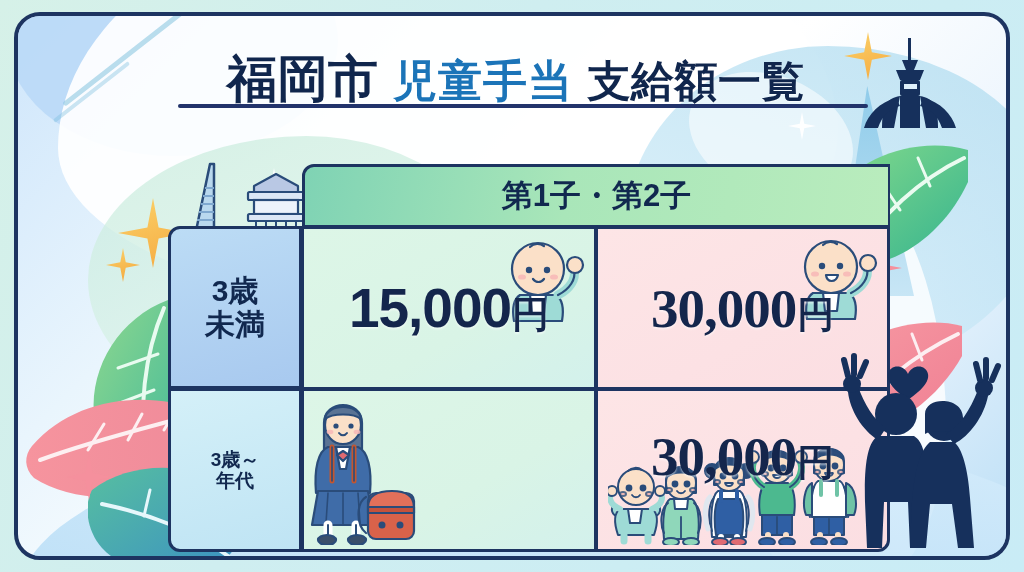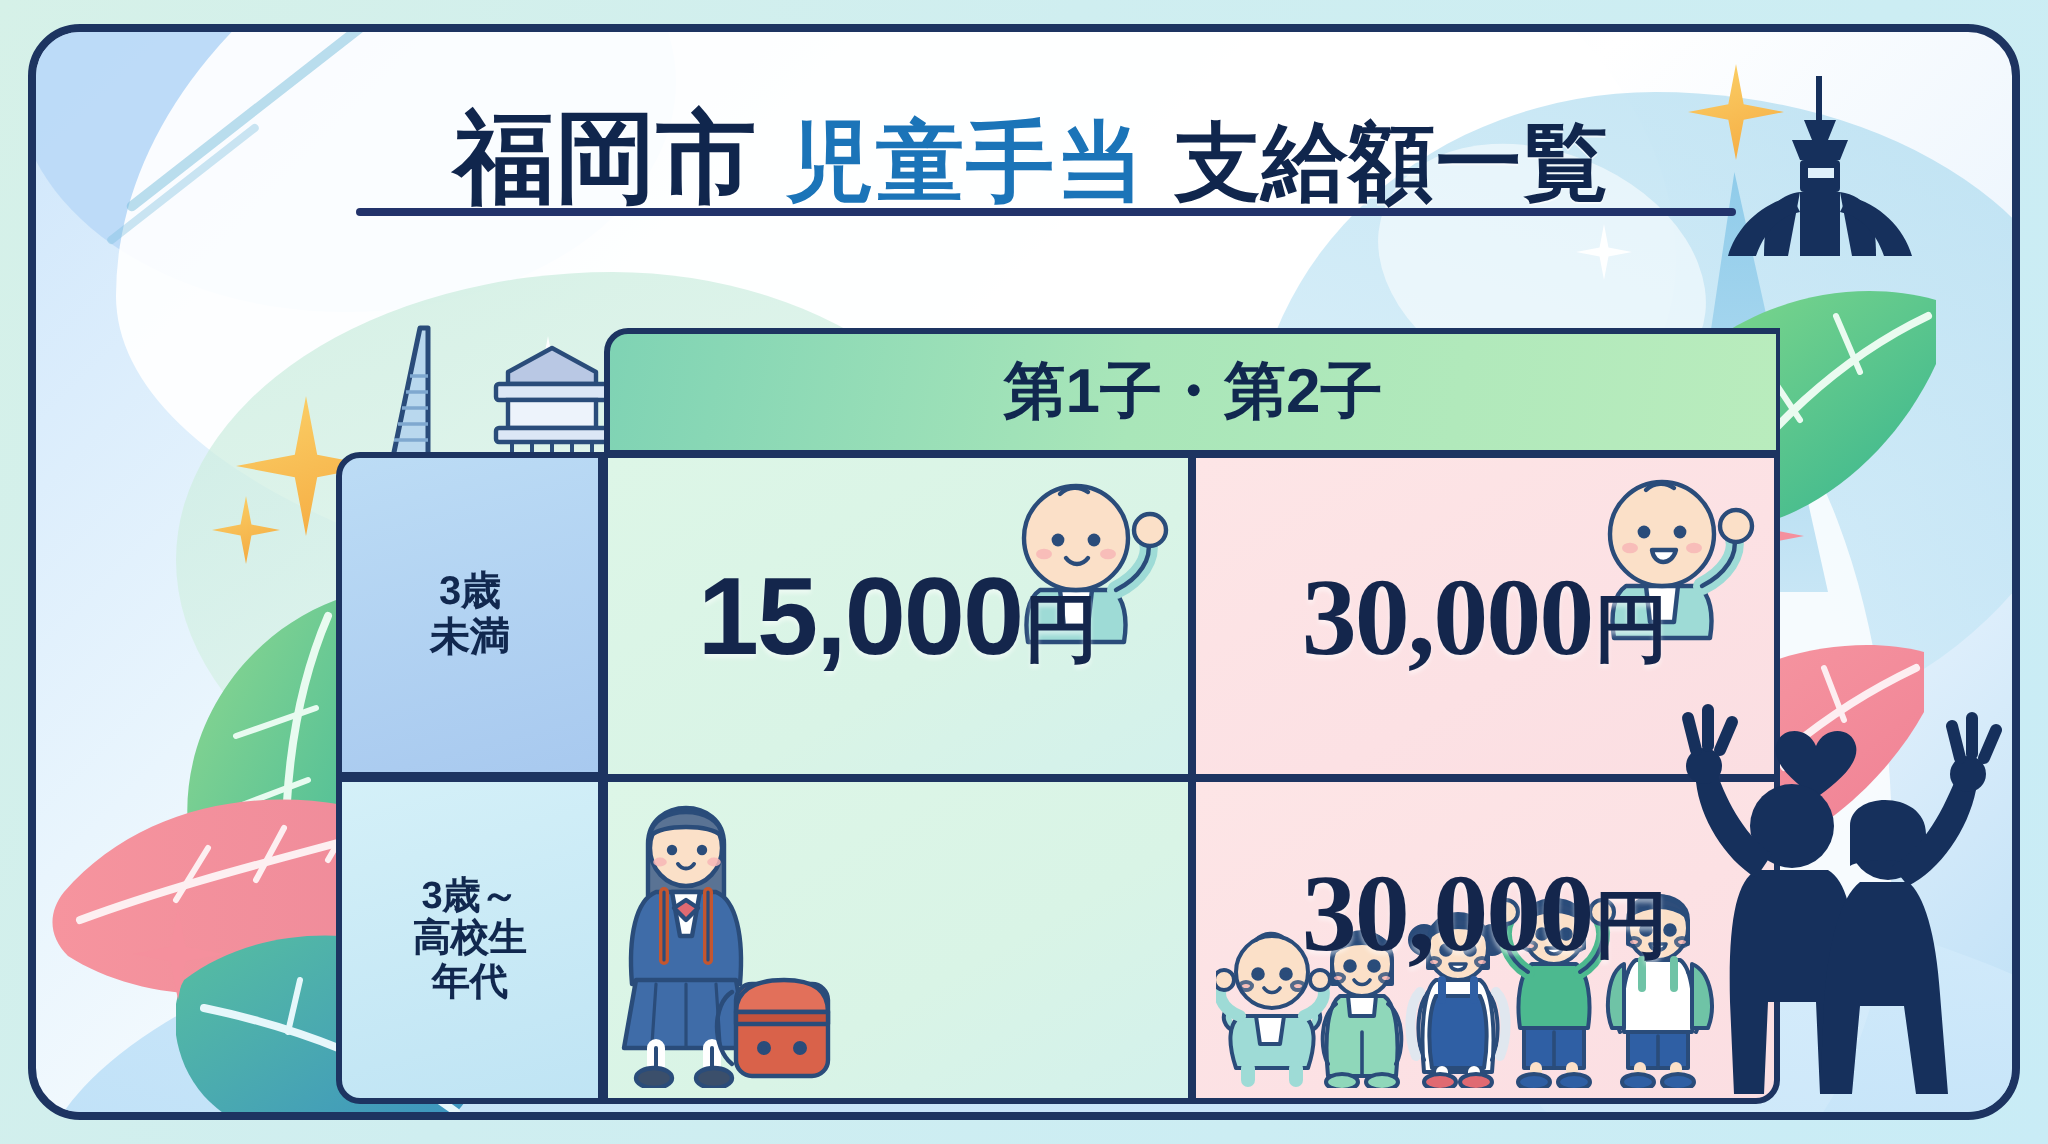--- a/index.html
+++ b/index.html
@@ -119,21 +119,21 @@
     grid-template-rows:1fr 1fr;
   }
   .lbl{
     display:flex;align-items:center;justify-content:center;
     text-align:center;font-weight:700;color:#11284f;
     border:3px solid #1d3461;box-sizing:border-box;
     line-height:1.12;
   }
   .lbl-1{
     background:linear-gradient(165deg,#bcdcf5 0%,#a8c9ef 100%);
-    border-radius:12px 0 0 0;font-size:20px;
+    border-radius:12px 0 0 0;font-size:30px;
   }
   .lbl-2{
     background:linear-gradient(165deg,#d4f0f8 0%,#bfe4f4 100%);
     border-radius:0 0 0 12px;font-size:19px;border-top-width:2px;
   }
   .cell{
     position:relative;overflow:hidden;
     border:3px solid #1d3461;box-sizing:border-box;
     display:flex;align-items:center;justify-content:center;
   }
@@ -357,21 +357,20 @@
               <ellipse cx="54" cy="39" rx="4" ry="2.6" fill="#f7b6b6" opacity=".85"></ellipse>
               <path d="M33 40 C34 48 43 48 45 40 Z" fill="#ffffff" stroke="#2a4c7a" stroke-width="2.2" stroke-linejoin="round"></path>
             </svg>
           </div>
           <div class="amount"><span>30,000</span><span class="yen">円</span></div>
         </div>
 
         <div class="lbl lbl-2">
           <div>
             <div>3歳～</div>
-            <div>高校生</div>
             <div>年代</div>
           </div>
         </div>
 
         <div class="cell cell-green c-r2c1">
           <div class="illus" style="left:6px;bottom:0;">
             <svg width="112" height="160" viewBox="0 0 112 160">
               <g stroke="#2a4c7a" stroke-width="2.2" stroke-linejoin="round" stroke-linecap="round">
 
                 <path d="M14 38 C14 14 52 14 52 38 L52 66 C52 72 46 74 42 70 L24 70 C18 74 14 70 14 64 Z" fill="#5a7394"></path>

